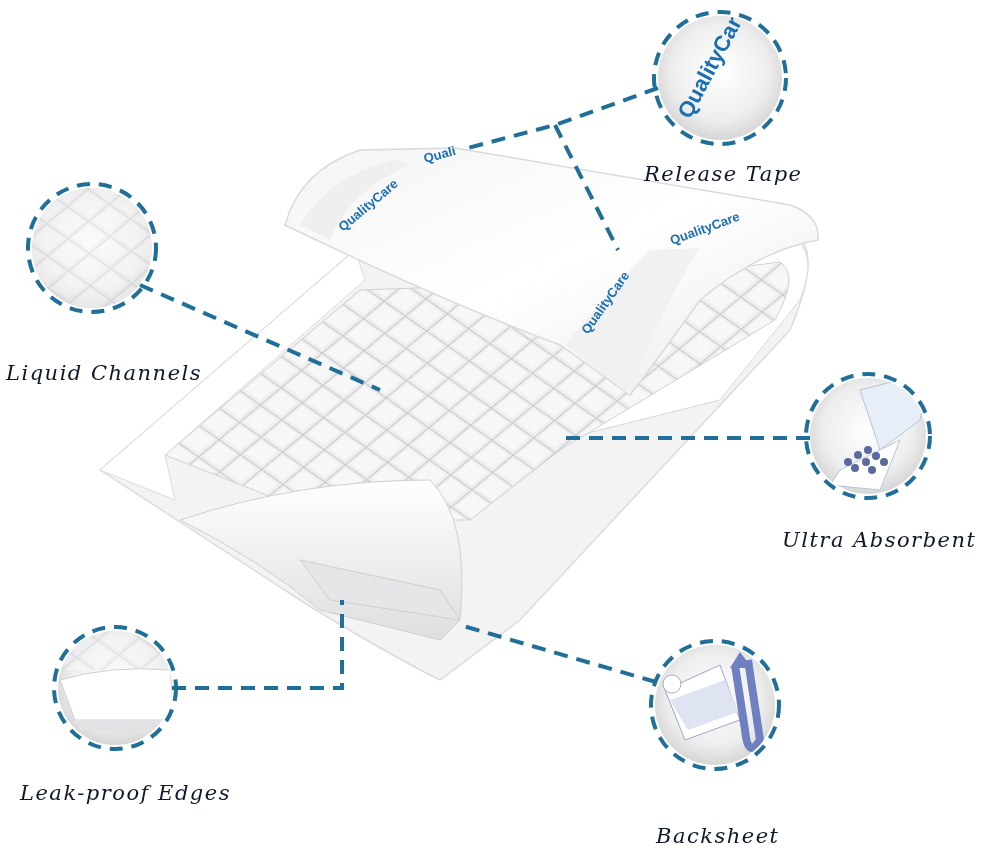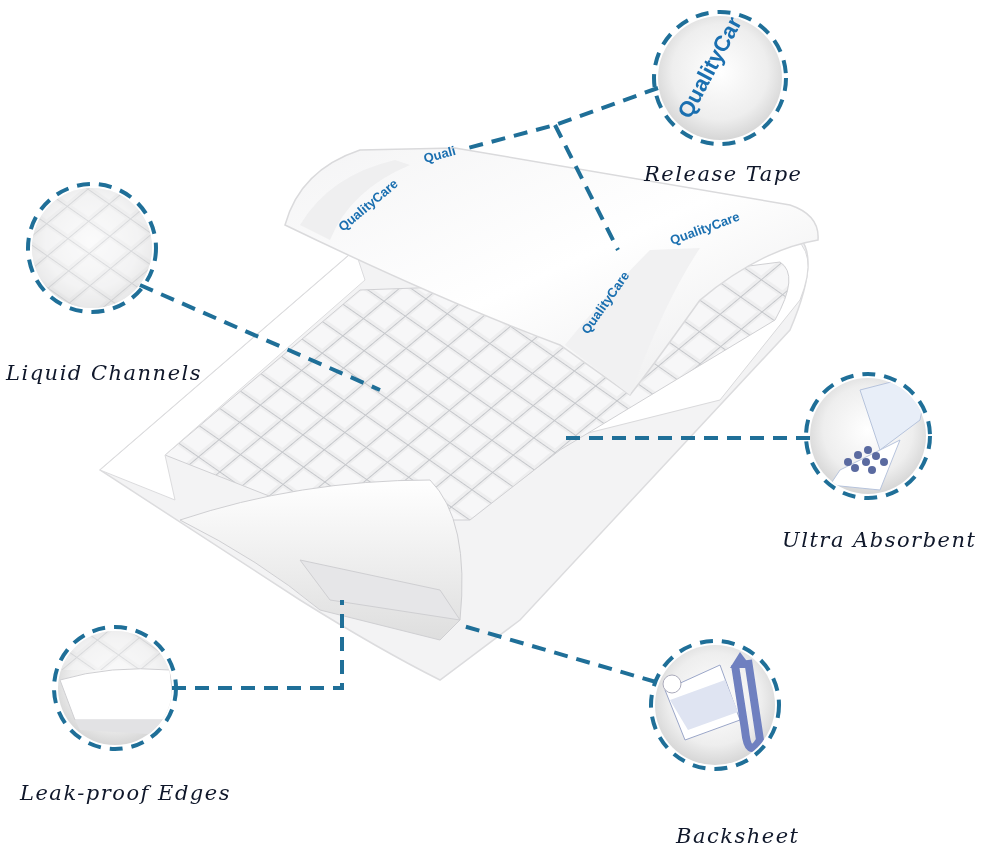--- a/index.html
+++ b/index.html
@@ -137,14 +137,14 @@
       <circle cx="672" cy="684" r="9" fill="#ffffff" stroke="#aab"></circle>
     </g>
     <circle cx="715" cy="705" r="64" fill="none" stroke="#1f6f98" stroke-width="4" stroke-dasharray="13 9"></circle>
   </g>
 </svg>
 
 <div class="label" style="left:644px;top:162px;">Release Tape</div>
 <div class="label" style="left:6px;top:328px;margin-top:33px;">Liquid Channels</div>
 <div class="label" style="left:20px;top:781px;">Leak-proof Edges</div>
 <div class="label" style="left:782px;top:528px;">Ultra Absorbent</div>
-<div class="label" style="left:676px;top:824px;">Backsheet</div>
+<div class="label" style="left:656px;top:824px;">Backsheet</div>
 </div>
 
 </body></html>

